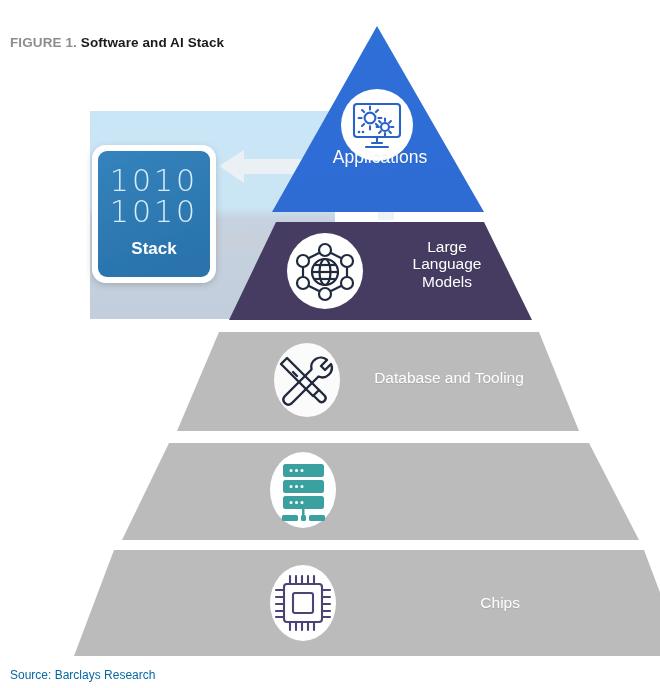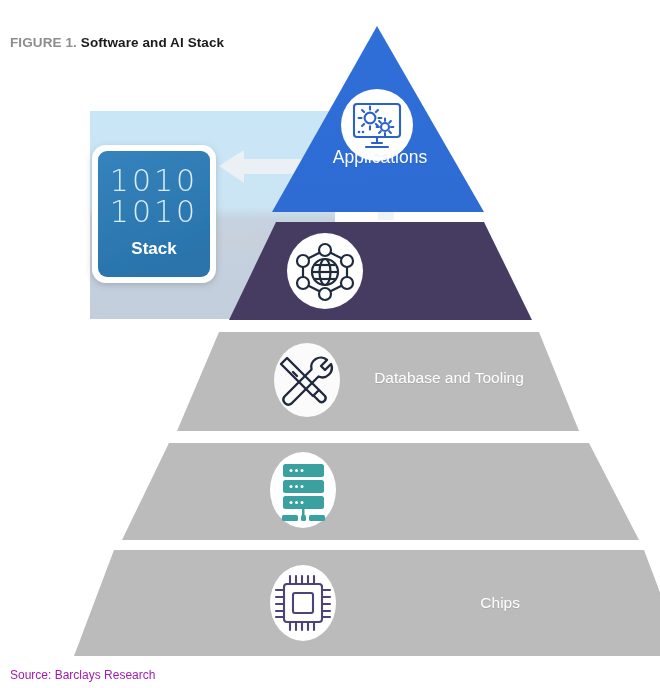--- a/index.html
+++ b/index.html
@@ -33,21 +33,21 @@
     color: #1a1a1a;
     font-weight: bold;
   }
 
   
   #source-note {
     position: absolute;
     left: 10px;
     top: 668px;
     font-size: 12px;
-    color: #a21caf;
+    color: #0369a1;
     white-space: nowrap;
   }
 
   
   #stage {
     position: absolute;
     left: 0;
     top: 0;
     width: 660px;
     height: 688px;
@@ -304,17 +304,20 @@
       <rect x="48" y="145" width="124" height="138" rx="14" fill="#ffffff"></rect>
       <rect x="54" y="151" width="112" height="126" rx="9" fill="url(#dataGrad)"></rect>
     </g>
   </svg>
 
   <div id="data-binary-1">1010</div>
   <div id="data-binary-2">1010</div>
   <div id="data-label">Stack</div>
 
   <div class="layer-label" id="label-applications">Applications</div>
+  <div class="layer-label" id="label-llm">Large
+Language
+Models</div>
   <div class="layer-label" id="label-dbtooling">Database and Tooling</div>
   <div class="layer-label" id="label-chips">Chips</div>
 </div>
 
 <div id="source-note">Source: Barclays Research</div>
 
 </body></html>

